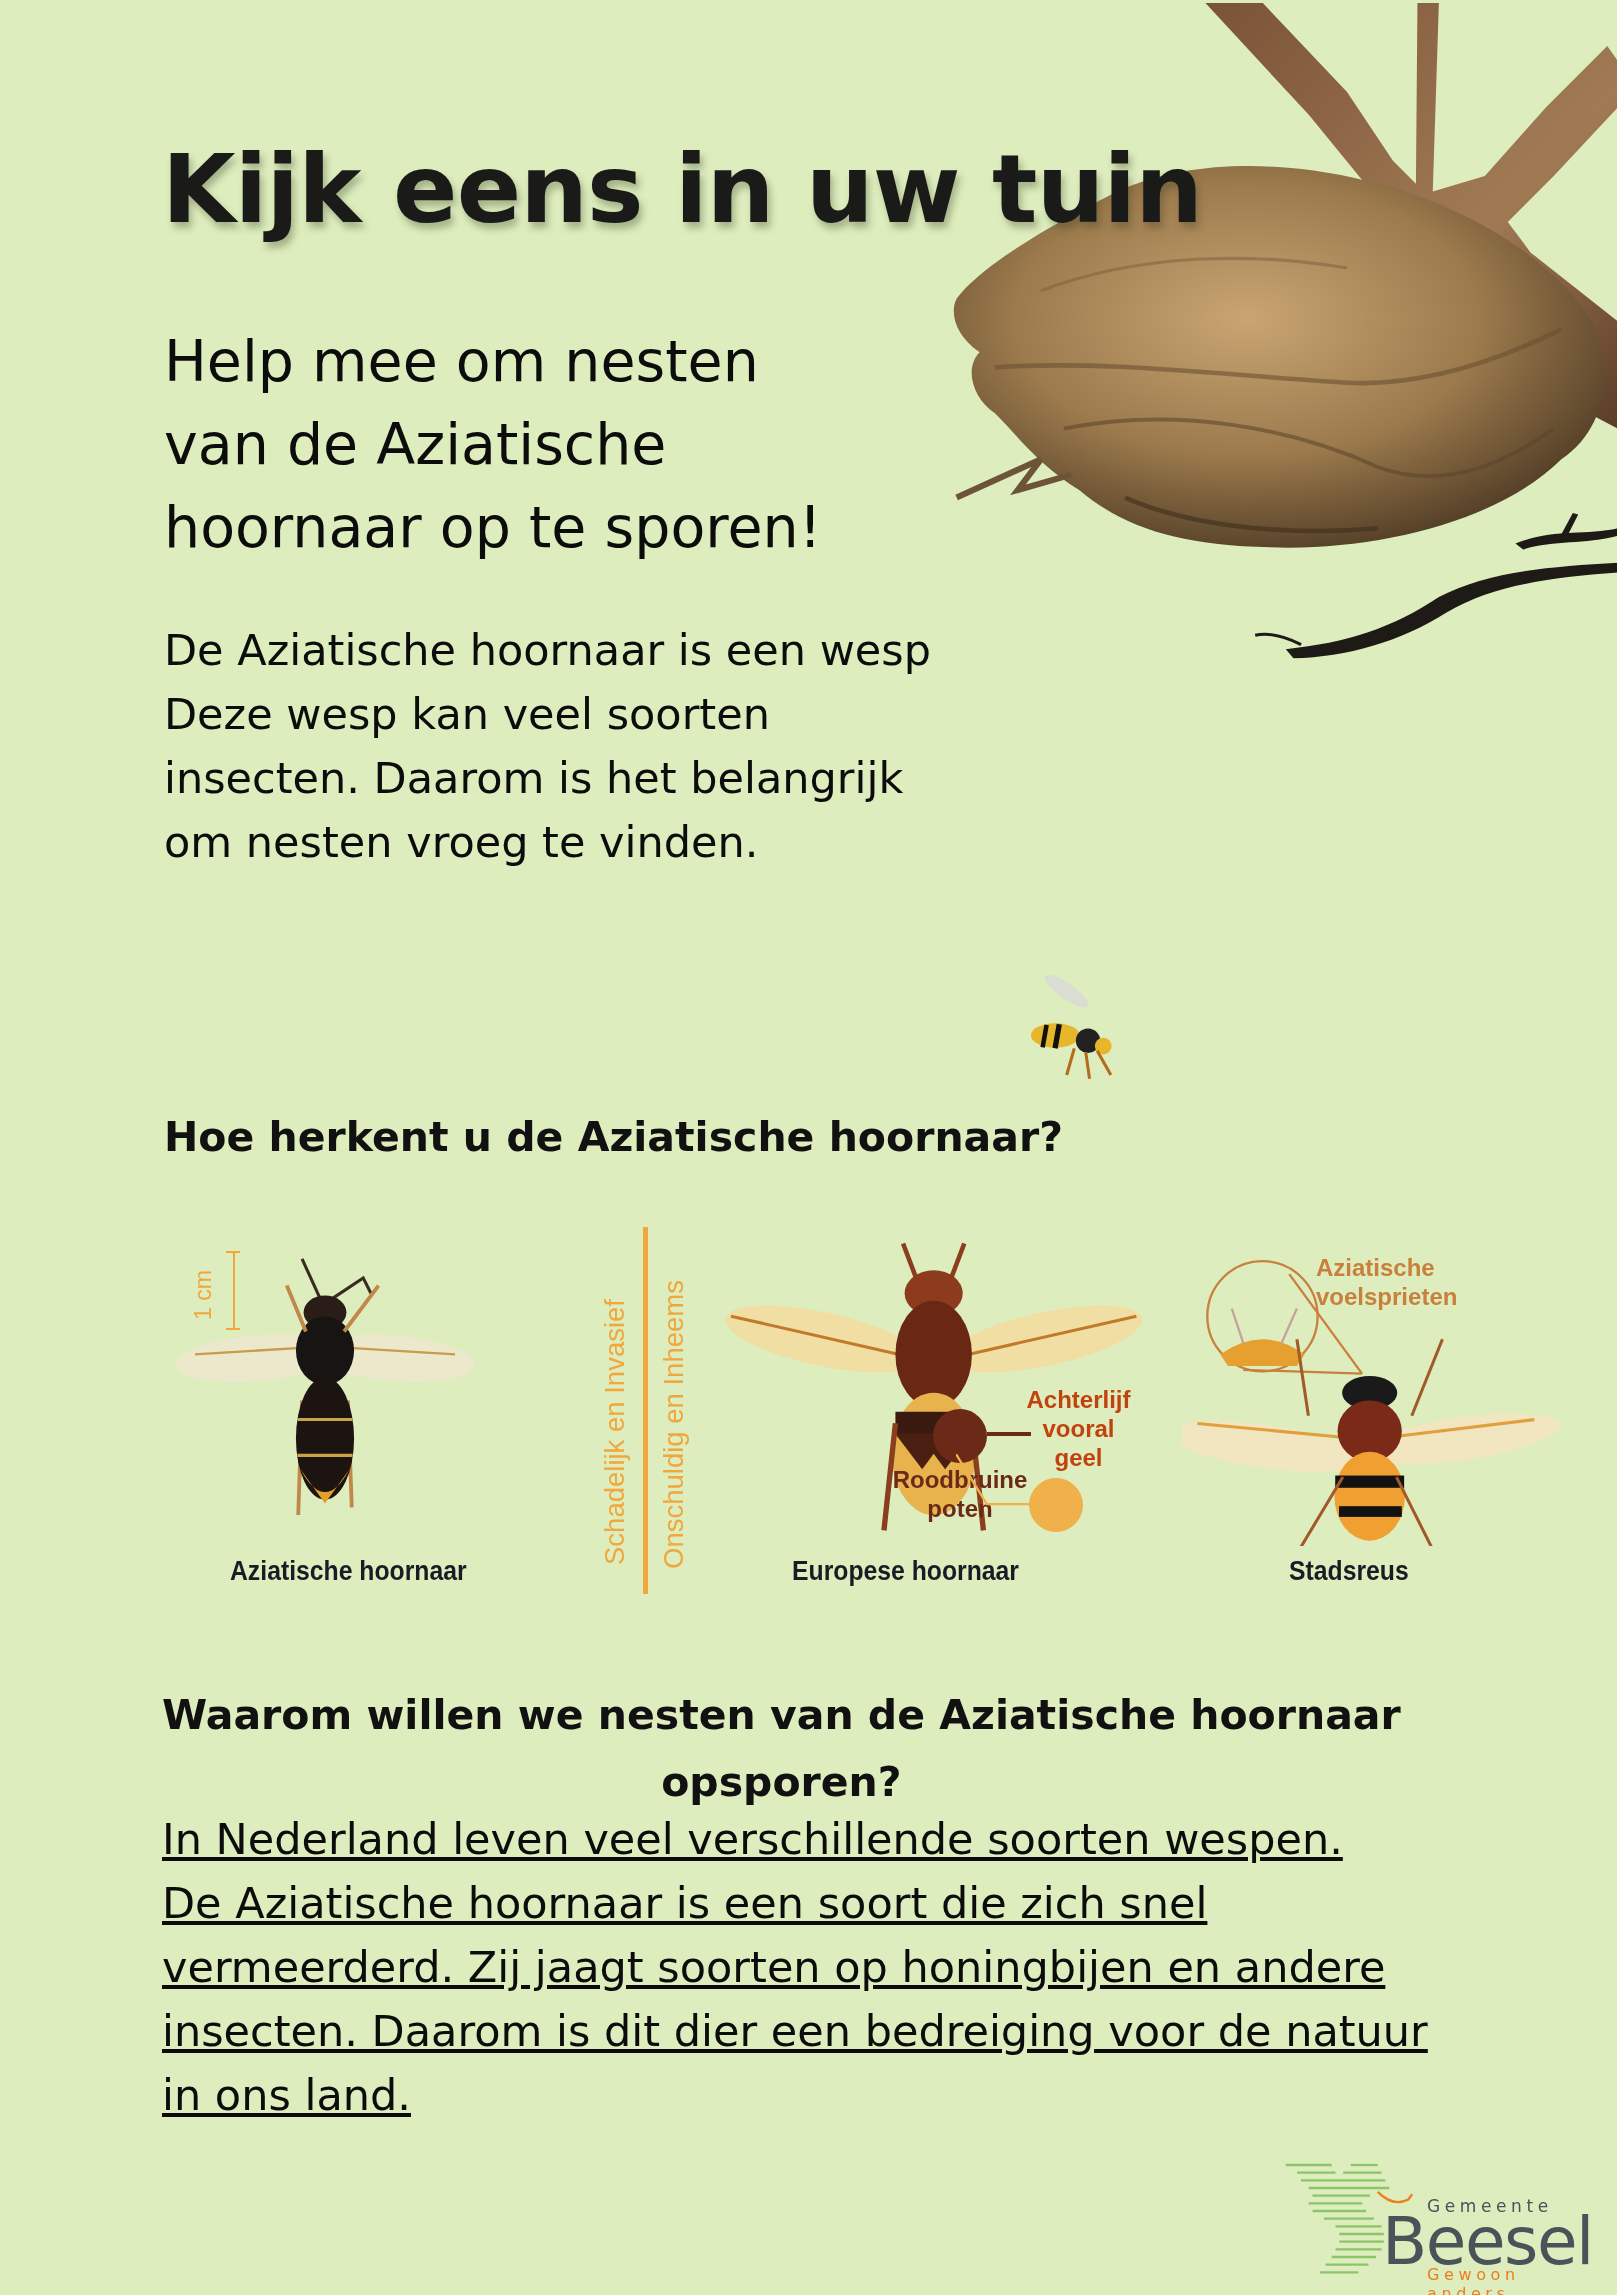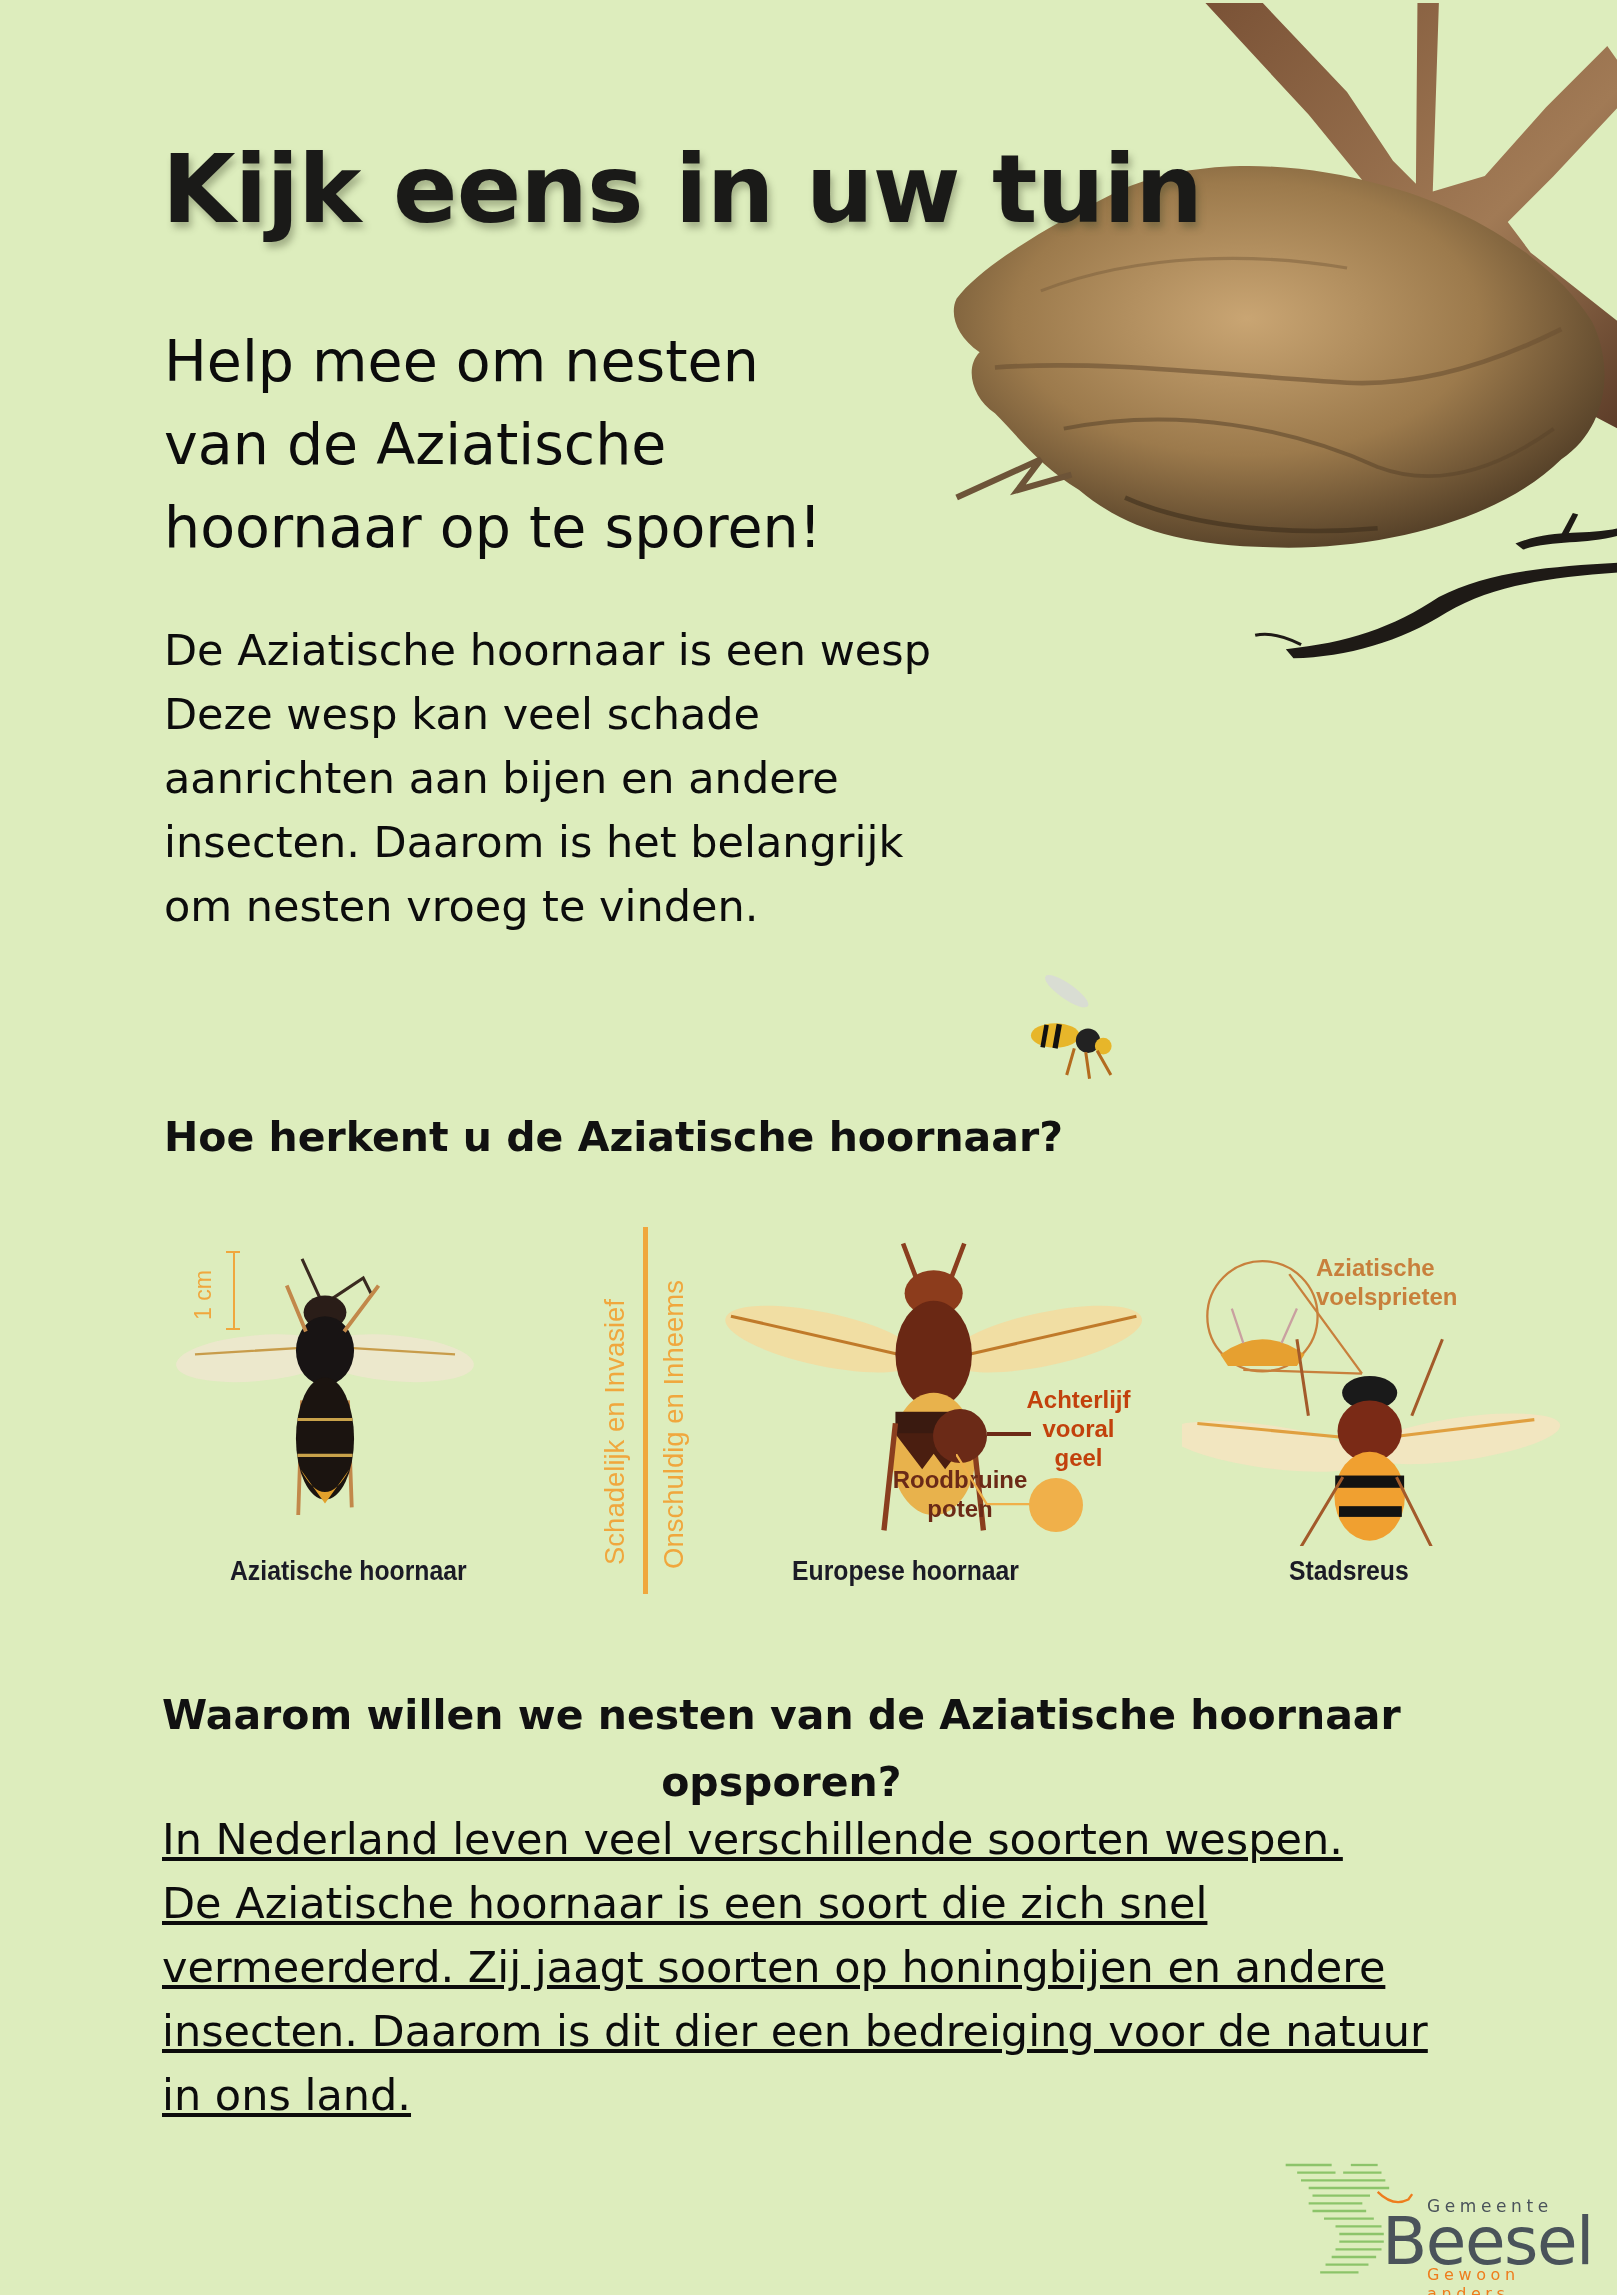--- a/index.html
+++ b/index.html
@@ -71,22 +71,21 @@
 <div class="abs title">Kijk eens in uw tuin</div>
 
 <div class="abs subtitle">
   <div>Help mee om nesten</div>
   <div>van de Aziatische</div>
   <div>hoornaar op te sporen!</div>
 </div>
 
 <div class="abs intro">
   <div>De Aziatische hoornaar is een wesp</div>
-  <div>Deze wesp kan veel schade</div>
-  <div>aanrichten aan bijen en andere</div>
+  <div>Deze wesp kan veel soorten</div>
   <div>insecten. Daarom is het belangrijk</div>
   <div>om nesten vroeg te vinden.</div>
 </div>
 
 <div class="abs h2">Hoe herkent u de Aziatische hoornaar?</div>
 
 <div class="abs" style="left:153px; top:1209px; width:1423px; height:398px;">
 
   <div class="abs" style="left:80px; top:42px; width:7.7px; height:79px; border-left:2.3px solid #f0a73d; border-top:2.3px solid #f0a73d; border-bottom:2.3px solid #f0a73d; box-sizing:border-box; width:0; "></div>
   <div class="abs" style="left:73px; top:42px; width:13.8px; height:2.3px; background:#f0a73d;"></div>

